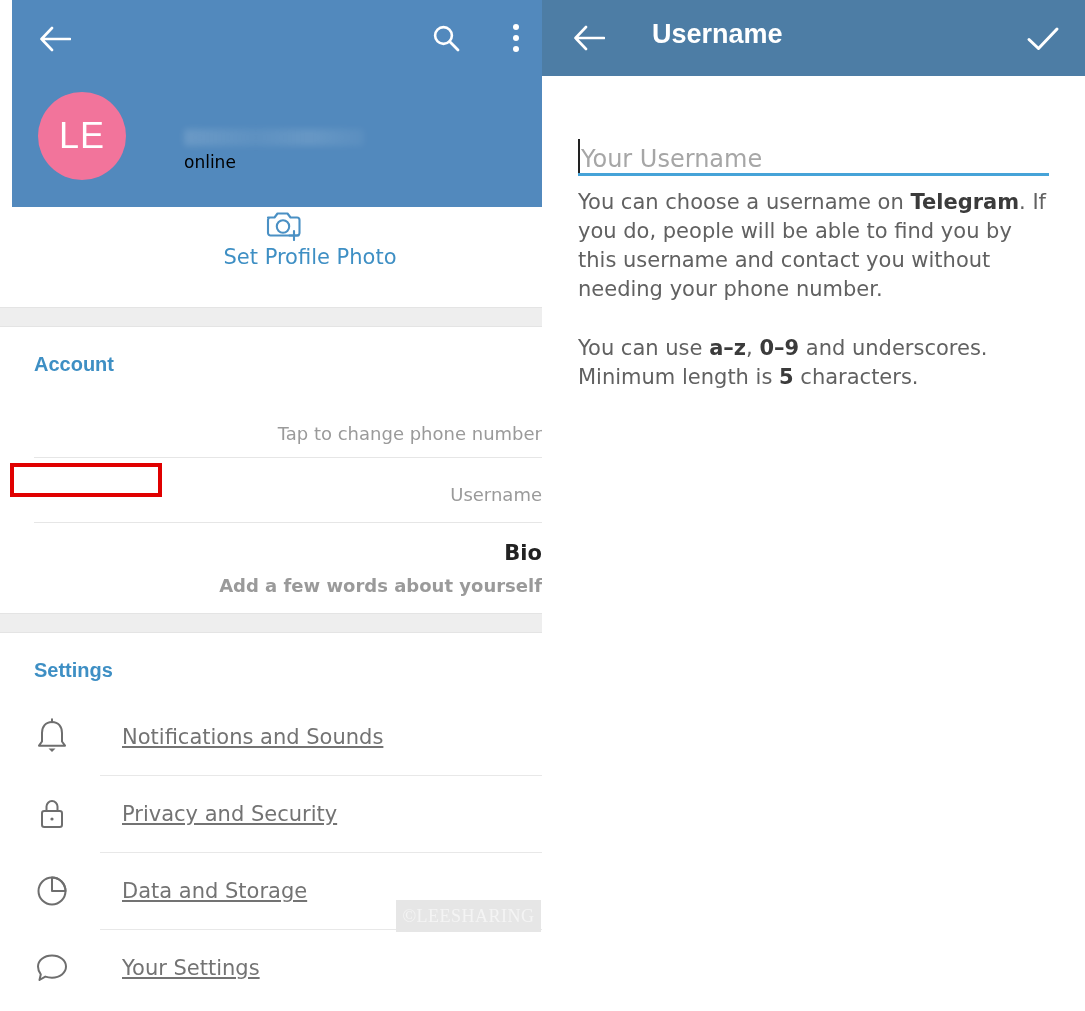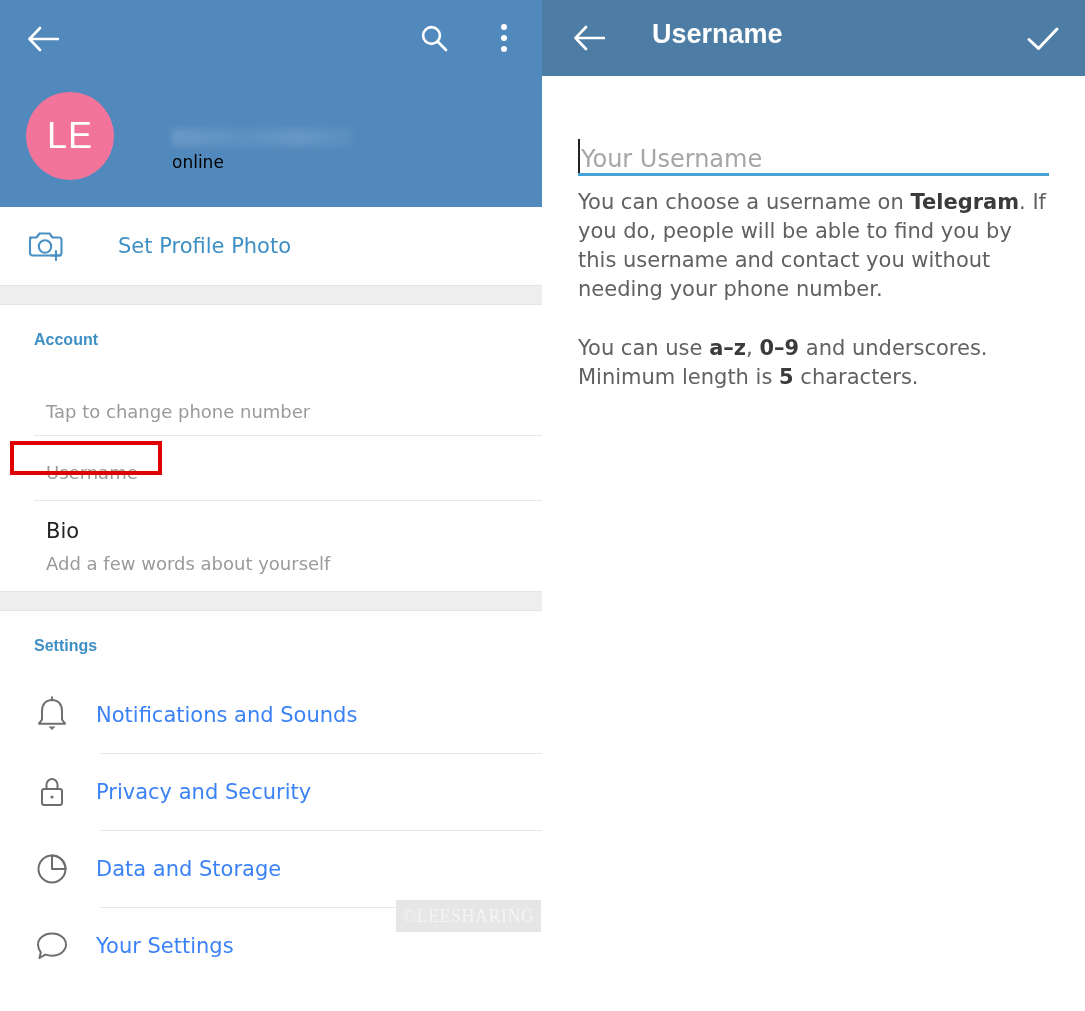--- a/index.html
+++ b/index.html
@@ -16,20 +16,21 @@
   .panel-left {
     position:relative;
     width:542px; height:1011px;
     background:#ffffff;
     overflow:hidden;
   }
   .l-header {
     position:relative;
     width:542px; height:207px;
     background:#5289bd;
+    margin-left:12px;
   }
   .l-topbar {
     position:absolute; top:0; left:0;
     width:542px; height:76px;
     display:flex; align-items:center;
   }
   .back-arrow-l {
     position:absolute; left:24px; top:20px;
     width:38px; height:38px;
     display:flex; align-items:center; justify-content:center;
@@ -67,69 +68,70 @@
   .status-online {
     font-size:17px; color:#000000;
     font-family:"DejaVu Sans", sans-serif;
   }
 
   .row {
     position:relative;
     background:#fff;
     display:flex; align-items:center;
   }
-  .profile-photo-row { height:78px; padding-left:26px; }
+  .profile-photo-row { height:100px; padding-left:26px;flex-direction:column; }
   .profile-photo-row .lbl {
     margin-left:52px; font-size:21px; color:#3e8fc4;
     font-family:"DejaVu Sans", sans-serif;
   }
 
   .gap { height:20px; background:#eeeeee; border-top:1px solid #e4e4e4; border-bottom:1px solid #e4e4e4; }
 
   .section-title {
     padding:26px 0 0 34px; height:66px;
-    font-size:16px; color:#3e8fc4; font-weight:700;
+    font-size:20px; color:#3e8fc4; font-weight:700;
     font-family:"Liberation Sans", sans-serif;
   }
 
-  .acct-row { padding-left:46px; display:block; }
+  .acct-row { padding-left:32px; display:block;text-align:right; }
   .acct-row .sub {
     font-size:18px; color:#9a9a9a;
     font-family:"DejaVu Sans", sans-serif;
   }
   .acct-row .main {
     font-size:21px; color:#222;
     font-family:"DejaVu Sans", sans-serif;
   }
   .divider { height:1px; background:#e6e6e6; margin-left:34px; }
 
   .phone-row { height:64px; padding-top:30px; }
   .username-row { height:64px; padding-top:26px; position:relative; }
-  .bio-row { height:90px; padding-top:18px; }
+  .bio-row { height:90px; padding-top:18px;font-weight:bold; }
   .bio-row .sub { margin-top:10px; }
 
   .redbox {
     position:absolute;
     left:10px; top:5px;
     width:152px; height:34px;
     border:4px solid #e00000;
     pointer-events:none;
   }
 
   .settings-list { }
   .set-row {
     position:relative;
     height:76px;
     display:flex; align-items:center;
     padding-left:30px;
   }
   .set-row .ic { width:44px; display:flex; align-items:center; justify-content:center; }
   .set-row .lbl {
-    margin-left:22px; font-size:21px; color:#3b82f6;
-    font-family:"DejaVu Sans", sans-serif;
+    margin-left:48px; font-size:21px; color:#737373;
+    font-family:"DejaVu Sans", sans-serif;
+    text-decoration:underline;
   }
   .set-div { height:1px; background:#e8e8e8; margin-left:100px; }
 
   .watermark {
     position:absolute;
     left:396px; top:900px;
     width:145px; height:32px;
     background:#e6e6e6;
     color:#f4f4f4;
     font-family:"Liberation Serif", serif;

